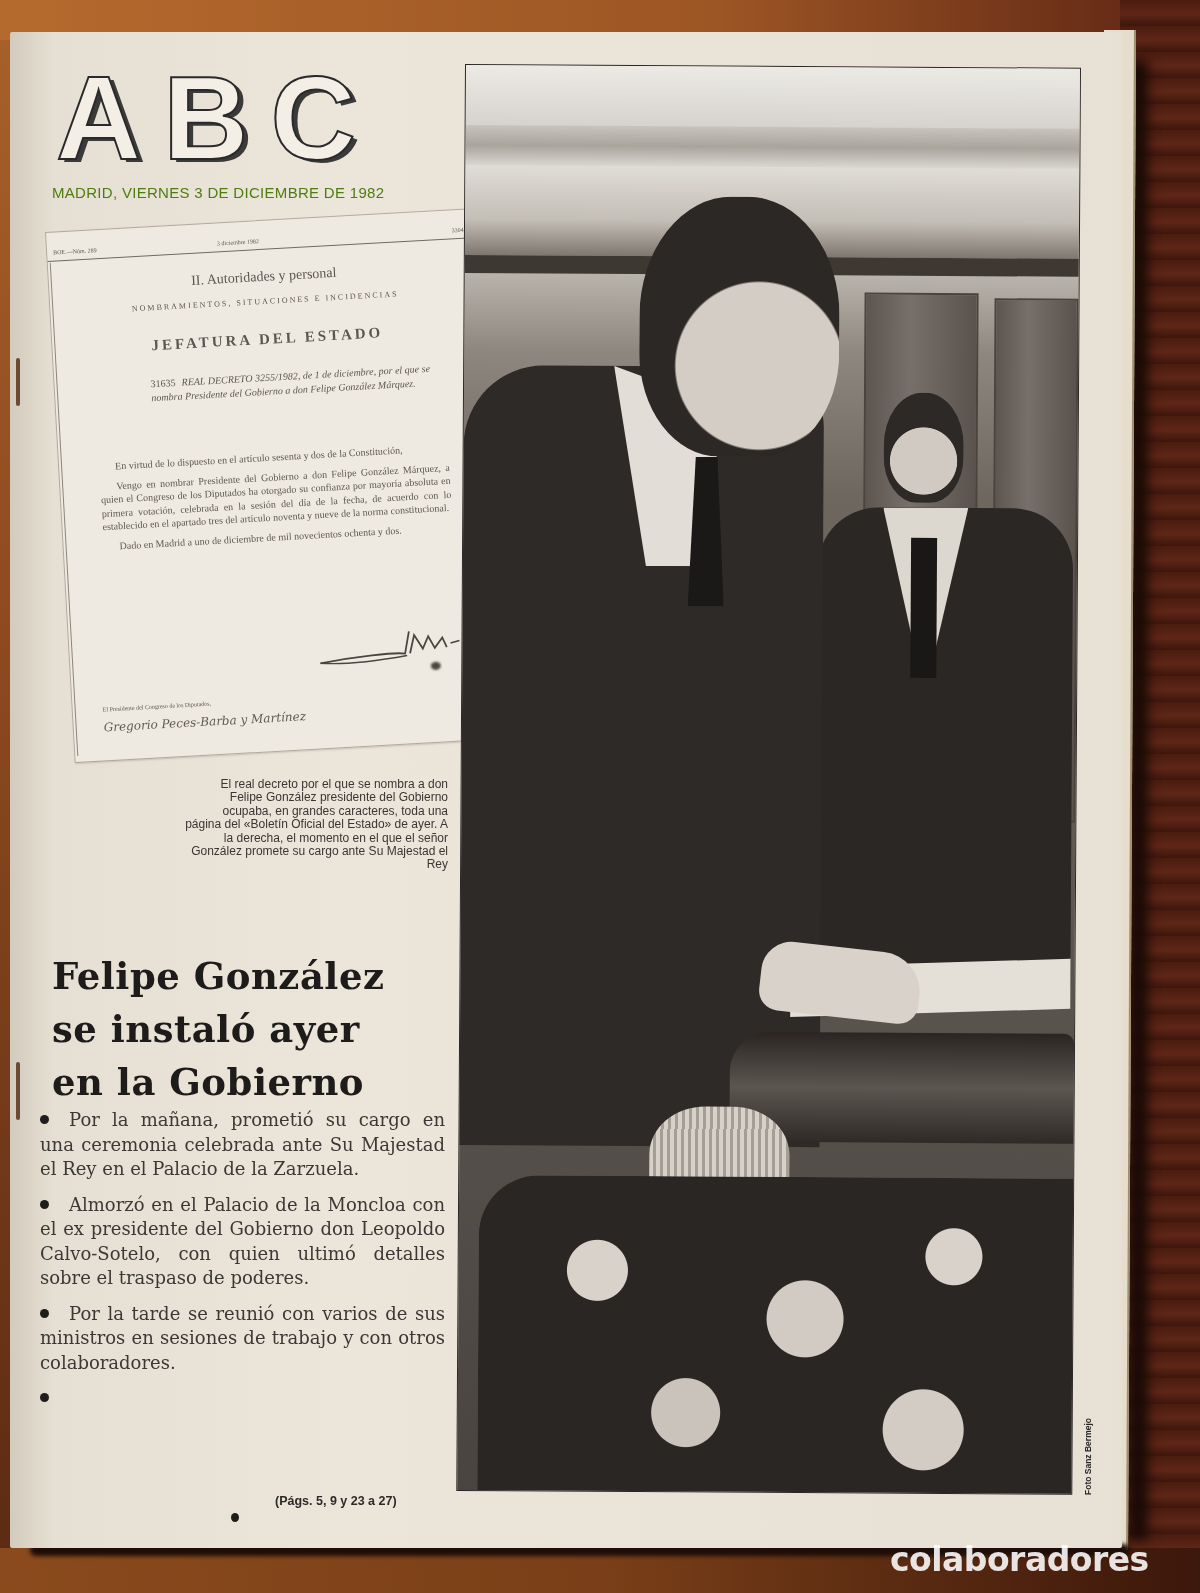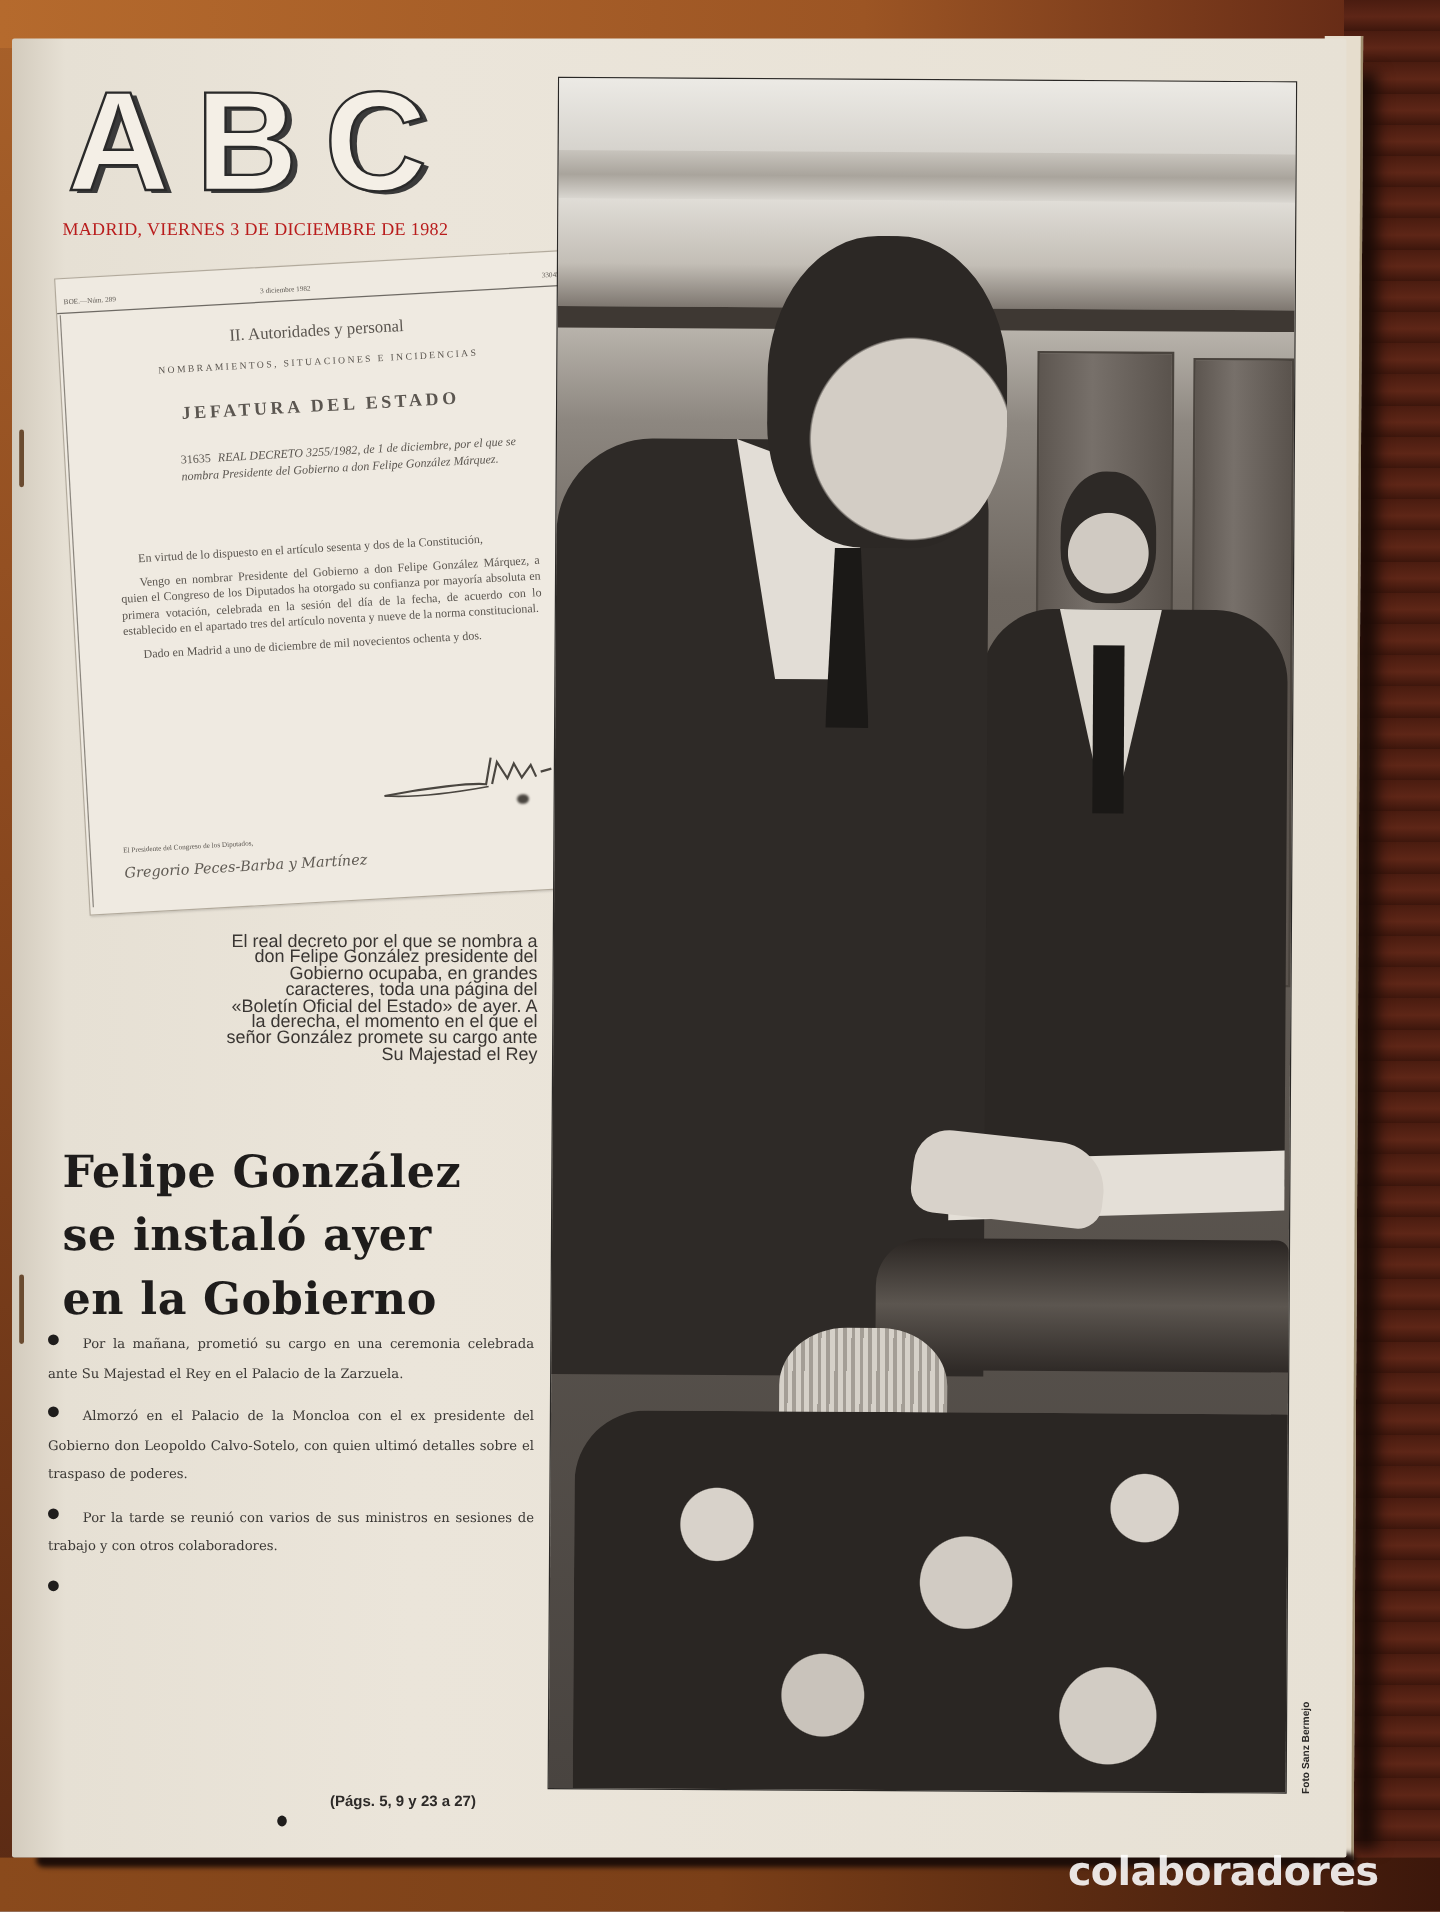--- a/index.html
+++ b/index.html
@@ -45,21 +45,21 @@
   .masthead {
     position:absolute; left:40px; top:58px; width:400px; height:120px;
     font-family:Liberation Sans, sans-serif; font-weight:bold; font-size:118px;
     letter-spacing:22px; color:#f4efe6; line-height:120px;
     -webkit-text-stroke: 2px #2a2a2a;
     text-shadow: 5px 3px 0 #3a3a3a;
     margin-left: 16px;
   }
   .dateline {
     position:absolute; left:52px; top:184px; width:400px;
-    font-family:Liberation Serif, serif; font-size:15px; color:#b91c1c;
+    font-family:Liberation Sans, sans-serif; font-size:15px; color:#4d7c0f;
     letter-spacing:0.3px; white-space:nowrap;
   }
   
   .boe {
     position:absolute; left:45px; top:232px; width:430px; height:530px;
     background:#efeae1; border:1px solid #b2aa9c;
     transform: rotate(-3.2deg); transform-origin: top left;
     box-shadow: 1px 1px 2px rgba(0,0,0,0.15);
     color:#5b5650;
   }
@@ -78,32 +78,32 @@
   .boe-body p { margin:0 0 6px 0; text-indent:16px; }
   .signature {
     position:absolute; left:245px; top:410px; width:150px; height:40px;
   }
   .ink-dot { position:absolute; left:360px; top:450px; width:10px; height:8px; background:#4a4640; border-radius:50%; filter:blur(1px); }
   .boe-congreso { position:absolute; left:30px; top:476px; font-size:6px; }
   .boe-sign2 { position:absolute; left:30px; top:490px; font-size:12px; font-style:italic; font-family:"DejaVu Serif",serif; color:#5f5a53; }
   
   .caption {
     position:absolute; left:185px; top:778px; width:263px;
-    font-family:"Liberation Sans", sans-serif; font-size:15px; line-height:13.4px;
+    font-family:"Liberation Sans", sans-serif; font-size:12px; line-height:13.4px;
     color:#3a3633; text-align:right;
   }
   
   .headline {
     position:absolute; left:52px; top:950px; width:430px;
     font-family:"DejaVu Serif", serif; font-weight:bold; font-size:37px;
     line-height:53px; color:#1e1c1b; letter-spacing:0.5px;
   }
   .bullets {
     position:absolute; left:40px; top:1108px; width:405px;
-    font-family:"DejaVu Serif", serif; font-size:11px; line-height:24.5px;
+    font-family:"DejaVu Serif", serif; font-size:18px; line-height:24.5px;
     color:#3b3835; text-align:justify;
   }
   .bullet { margin:0 0 11px 0; }
   .bullet .dot { display:inline-block; width:9px; height:9px; border-radius:50%; background:#1f1d1c; margin-right:20px; vertical-align:2px; }
   .pages-ref {
     position:absolute; left:275px; top:1494px; font-family:"Liberation Sans",sans-serif;
     font-weight:bold; font-size:12.5px; color:#2d2a28;
   }
   .stray-dot { position:absolute; left:231px; top:1513px; width:8px; height:9px; border-radius:50%; background:#1f1d1c; }
   

